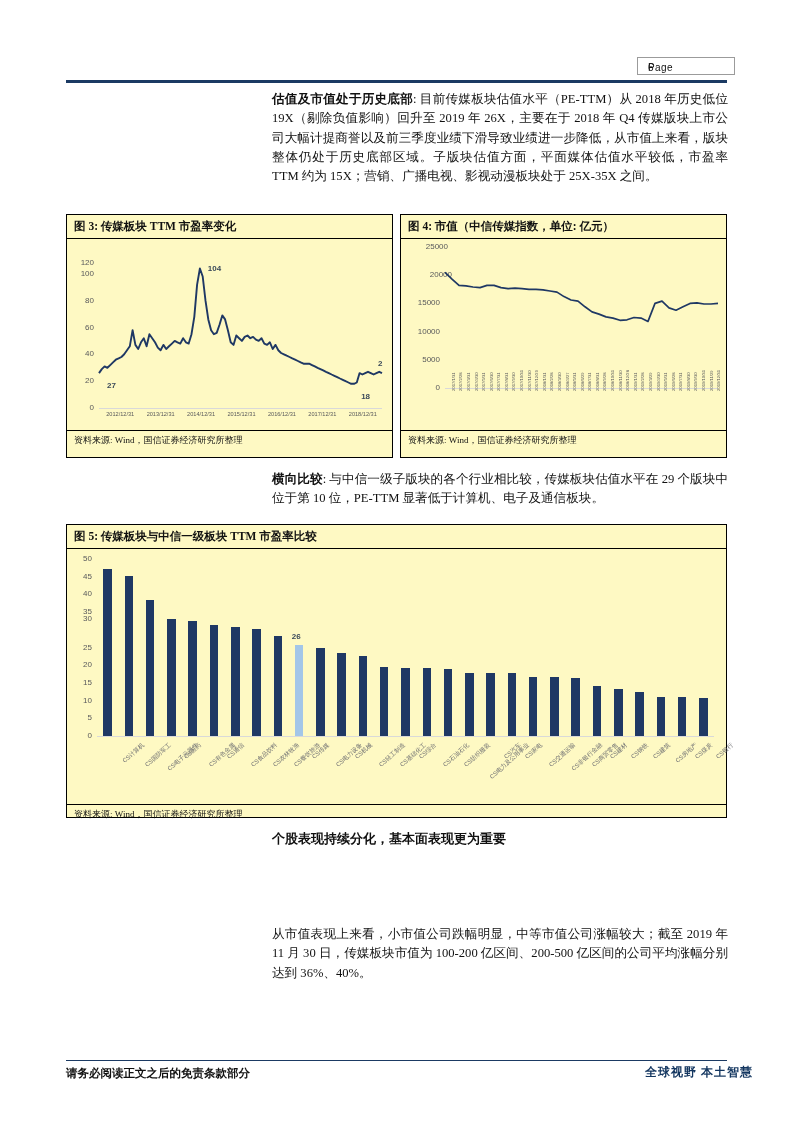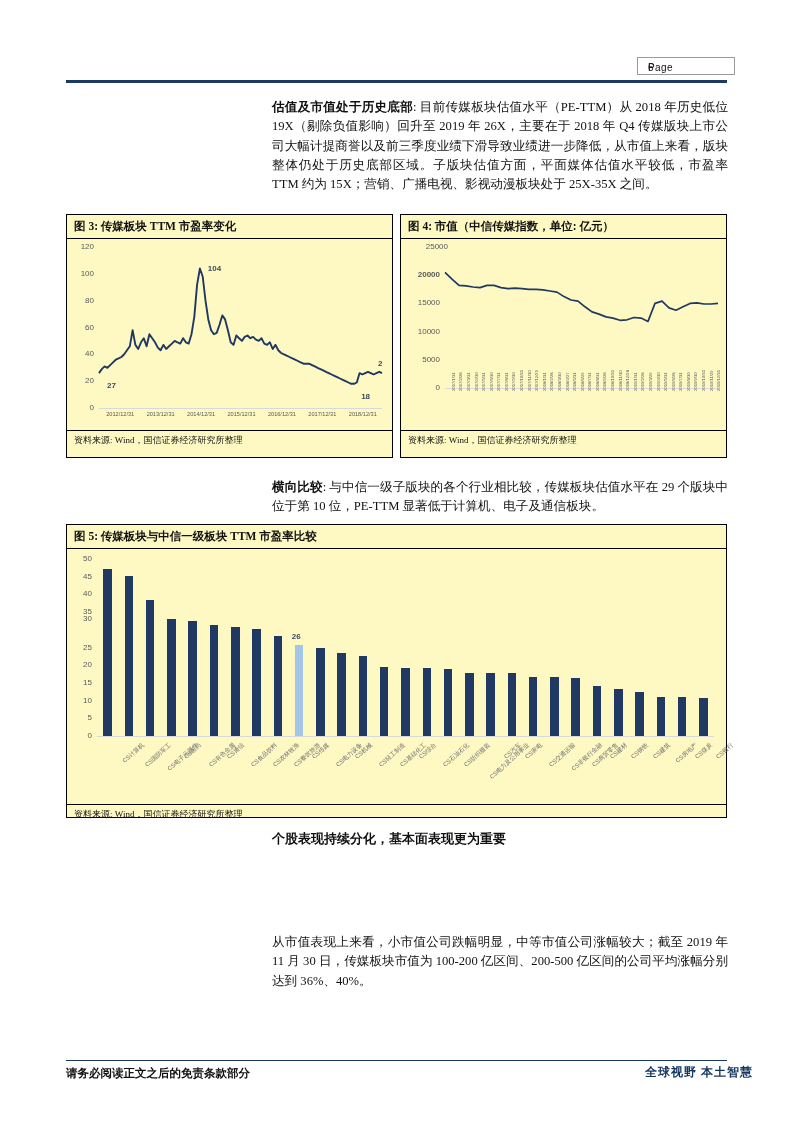--- a/index.html
+++ b/index.html
@@ -18,21 +18,21 @@
   .logo{position:absolute;left:66px;top:52px;display:flex;align-items:center;gap:7px;}
   .logo-mark{width:36px;height:26px;position:relative;}
   .logo-txt{font-family:"Liberation Serif",serif;font-weight:bold;font-size:21px;color:#12355f;letter-spacing:1px;}
   .pagebox{position:absolute;left:637px;top:57px;width:96px;height:16px;border:1px solid #9b9b9b;background:#fff;}
   .pagebox span{font-family:"Liberation Sans",sans-serif;font-size:10px;color:#111;
      position:absolute;left:5px;top:2px;letter-spacing:.4px;}
   .hdr-rule{position:absolute;left:66px;top:80px;width:661px;height:3px;background:#1b3a63;}
 
   
   .para{position:absolute;font-size:12.6px;line-height:19.3px;color:#111;text-align:justify;
-        font-family:"Liberation Serif","DejaVu Serif",serif;margin-top:8px;}
+        font-family:"Liberation Serif","DejaVu Serif",serif;}
   .para b{font-weight:bold;}
   .p1{left:272px;top:90px;width:456px;}
   .p2{left:272px;top:470px;width:456px;}
   .p3{left:272px;top:858px;width:456px;}
   .p4{left:272px;top:925px;width:456px;}
   .h-sub{position:absolute;left:272px;top:830px;width:456px;font-weight:bold;font-size:13px;color:#111;}
 
   
   .figbox{position:absolute;border:1px solid #000;background:#fef9c3;box-sizing:border-box;}
   .figtitle{font-weight:bold;font-size:11.5px;color:#111;padding:4px 0 4px 7px;
@@ -86,21 +86,21 @@
       <span class="num">图 3:</span>
       <span>传媒板块 TTM 市盈率变化</span>
     </div>
     <div class="plot" id="plot-fig3" style="height:191px;">
         <div class="ytick" style="left: 0px; top: 164px; width: 27px;">0</div>
         <div class="ytick" style="left: 0px; top: 137.167px; width: 27px;">20</div>
         <div class="ytick" style="left: 0px; top: 110.333px; width: 27px;">40</div>
         <div class="ytick" style="left: 0px; top: 83.5px; width: 27px;">60</div>
         <div class="ytick" style="left: 0px; top: 56.6667px; width: 27px;">80</div>
         <div class="ytick" style="left: 0px; top: 29.8333px; width: 27px;">100</div>
-        <div class="ytick" style="left: 0px; top: 3px; width: 27px;">120</div>
+        <div class="ytick" style="left: 0px; top: 19px; width: 27px;">120</div>
         <div class="axisline" style="left: 32px; top: 169px; width: 283px;"></div>
         <svg width="325" height="191" style="position: absolute; left: 0px; top: 0px;">
           <polyline points="32.0,134.1 34.8,130.1 37.6,127.4 40.4,128.8 43.2,126.1 46.0,123.4 48.8,120.7 51.6,119.4 54.4,118.0 57.2,115.3 60.0,111.3 62.8,107.3 65.6,91.2 68.4,105.9 71.2,110.0 74.0,103.3 76.8,99.2 79.6,107.3 82.4,95.2 85.2,99.2 88.0,103.3 90.8,108.6 93.6,111.3 96.4,105.9 99.2,110.0 102.0,107.3 104.9,104.6 107.7,101.9 110.5,103.3 113.3,104.6 116.1,99.2 118.9,103.3 121.7,104.6 124.5,95.2 127.3,77.8 130.1,45.6 132.9,29.5 135.7,37.5 138.5,61.7 141.3,80.4 144.1,91.2 146.9,95.2 149.7,93.9 152.5,85.8 155.3,76.4 158.1,80.4 160.9,91.2 163.7,103.3 166.5,105.9 169.3,96.5 172.1,99.2 174.9,101.9 177.7,97.9 180.5,96.5 183.3,99.2 186.1,97.9 188.9,100.6 191.7,101.9 194.5,99.2 197.3,104.6 200.1,105.9 202.9,103.3 205.7,110.0 208.5,105.9 211.3,111.3 214.1,114.0 216.9,115.3 219.7,116.7 222.5,118.0 225.3,119.4 228.1,120.7 230.9,122.0 233.7,123.4 236.5,124.7 239.3,124.7 242.1,124.7 245.0,126.1 247.8,127.4 250.6,128.8 253.4,130.1 256.2,131.4 259.0,132.8 261.8,134.1 264.6,135.5 267.4,136.8 270.2,138.1 273.0,139.5 275.8,140.8 278.6,142.2 281.4,143.5 284.2,144.8 287.0,144.8 289.8,143.5 292.6,134.1 295.4,135.5 298.2,134.1 301.0,132.8 303.8,134.1 306.6,135.5 309.4,134.1 312.2,132.8 315.0,134.1" fill="none" stroke="#1f3864" stroke-width="1.9" stroke-linejoin="round"></polyline>
         </svg>
         <div class="xtick" style="left: 33.2143px; top: 172px; width: 40px; text-align: center;">2012/12/31</div>
         <div class="xtick" style="left: 73.6429px; top: 172px; width: 40px; text-align: center;">2013/12/31</div>
         <div class="xtick" style="left: 114.071px; top: 172px; width: 40px; text-align: center;">2014/12/31</div>
         <div class="xtick" style="left: 154.5px; top: 172px; width: 40px; text-align: center;">2015/12/31</div>
         <div class="xtick" style="left: 194.929px; top: 172px; width: 40px; text-align: center;">2016/12/31</div>
         <div class="xtick" style="left: 235.357px; top: 172px; width: 40px; text-align: center;">2017/12/31</div>
@@ -116,21 +116,21 @@
   <div class="figbox fig4">
     <div class="figtitle">
       <span class="num">图 4:</span>
       <span>市值（中信传媒指数，单位: 亿元）</span>
     </div>
     <div class="plot" id="plot-fig4" style="height:191px;">
         <div class="ytick" style="left: 0px; top: 144px; width: 39px;">0</div>
         <div class="ytick" style="left: 0px; top: 115.8px; width: 39px;">5000</div>
         <div class="ytick" style="left: 0px; top: 87.6px; width: 39px;">10000</div>
         <div class="ytick" style="left: 0px; top: 59.4px; width: 39px;">15000</div>
-        <div class="ytick" style="left: 0px; top: 31.2px; width: 39px; font-weight: bold;">20000</div>
+        <div class="ytick" style="left: 12px; top: 31.2px; width: 39px;">20000</div>
         <div class="ytick" style="left: 8px; top: 3px; width: 39px;">25000</div>
         <div class="axisline" style="left: 44px; top: 149px; width: 273px;"></div>
         <svg width="325" height="191" style="position: absolute; left: 0px; top: 0px;">
           <polyline points="44.0,33.4 51.0,40.1 58.0,46.4 65.0,46.9 72.0,48.0 79.0,48.6 86.0,46.4 93.0,46.4 100.0,48.6 107.0,49.7 114.0,49.2 121.0,49.7 128.0,50.3 135.0,50.3 142.0,50.9 149.0,52.0 156.0,53.1 163.0,57.6 170.0,61.0 177.0,62.1 184.0,67.8 191.0,72.9 198.0,75.1 205.0,77.9 212.0,79.1 219.0,81.3 226.0,80.8 233.0,78.5 240.0,79.1 247.0,82.4 254.0,64.4 261.0,62.1 268.0,68.9 275.0,71.2 282.0,67.8 289.0,64.4 296.0,63.8 303.0,65.0 310.0,65.0 317.0,64.4" fill="none" stroke="#1f3864" stroke-width="1.7" stroke-linejoin="round"></polyline>
         </svg>
         <div class="xtick-v" style="left: 49.7917px; top: 152px;">2017/1/31</div>
         <div class="xtick-v" style="left: 57.375px; top: 152px;">2017/2/28</div>
         <div class="xtick-v" style="left: 64.9583px; top: 152px;">2017/3/31</div>
         <div class="xtick-v" style="left: 72.5417px; top: 152px;">2017/4/30</div>
         <div class="xtick-v" style="left: 80.125px; top: 152px;">2017/5/31</div>

